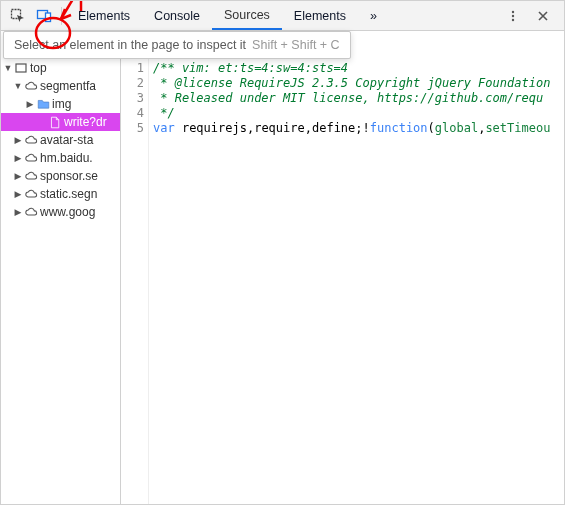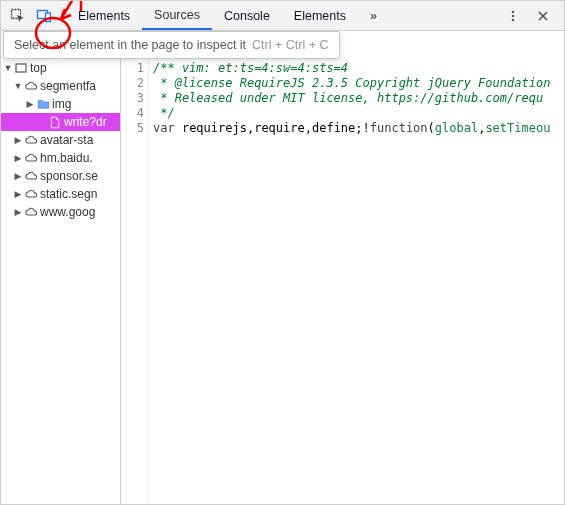--- a/index.html
+++ b/index.html
@@ -102,21 +102,21 @@
     flex:1;
     padding: 2px 0 0 4px;
     font-family: Consolas, monospace;
     font-size: 12px;
     line-height: 15px;
     white-space: pre;
     overflow:hidden;
   }
   .c-comment { color: #007a2f; font-style: italic; }
   .c-glob { color: #15803d; }
-  .c-keyword { color: #404040; margin-top: 28px; }
+  .c-keyword { color: #3b82f6; margin-top: 28px; }
   .c-plain { color: #000000; }
 
   
   .anno {
     position:absolute; pointer-events:none; z-index:10;
     top:-6px; left:30px; width:80px; height:60px;
   }
 </style>
 </head>
 <body>
@@ -130,22 +130,22 @@
   </div>
   <div class="tool-icon active">
     <svg width="16" height="16" viewBox="0 0 16 16" fill="none" stroke="#1a73e8" stroke-width="1.3">
       <rect x="1.5" y="2.5" width="10" height="8"></rect>
       <rect x="9.5" y="5" width="5" height="8.5" fill="#fff"></rect>
     </svg>
   </div>
   <div class="divider"></div>
   <div class="tabs">
     <div class="tab">Elements</div>
+    <div class="tab">Console</div>
     <div class="tab active">Sources</div>
-    <div class="tab">Console</div>
     <div class="tab">Elements</div>
     <div class="tab">»</div>
   </div>
   <div class="toolbar-right">
     <div class="dots">
       <svg width="14" height="14" viewBox="0 0 14 14" fill="#555">
           <circle cx="7" cy="3" r="1.2"></circle>
           <circle cx="7" cy="7" r="1.2"></circle>
           <circle cx="7" cy="11" r="1.2"></circle>
         </svg>
@@ -153,21 +153,21 @@
     <div class="close-x">
       <svg width="12" height="12" viewBox="0 0 12 12" stroke="#555" stroke-width="1.6">
           <path d="M2 2 L10 10 M10 2 L2 10"></path>
         </svg>
     </div>
   </div>
 </div>
 
 <div class="tooltip">
   <span>Select an element in the page to inspect it</span>
-  <span class="shortcut">Ctrl + Ctrl + C</span>
+  <span class="shortcut">Shift + Shift + C</span>
 </div>
 
 <div class="main">
   <div class="sidebar">
     <div class="tree-row">
       <span class="arrow">▼</span>
       <span class="ticon">
         <svg width="12" height="12" viewBox="0 0 12 12" fill="none" stroke="#555" stroke-width="1.2">
             <rect x="1" y="2" width="10" height="8"></rect>
           </svg>

